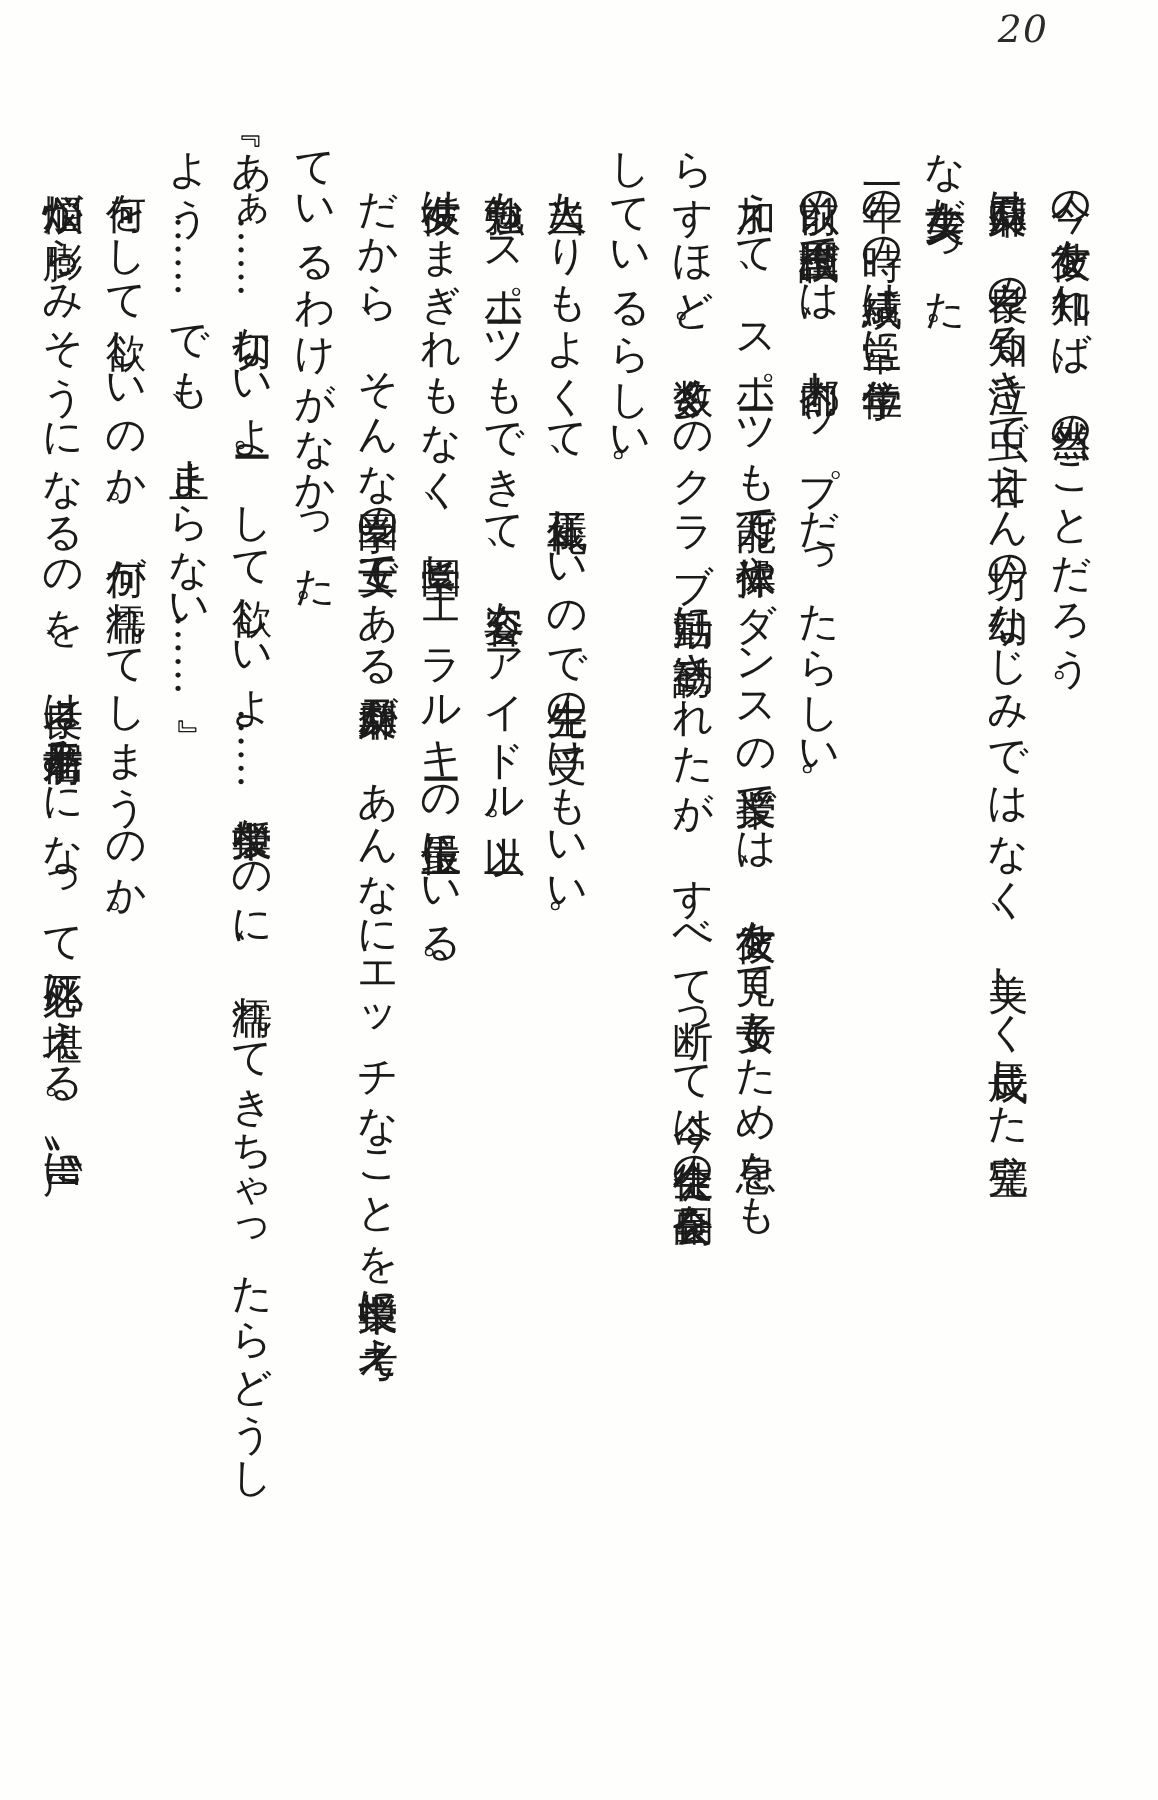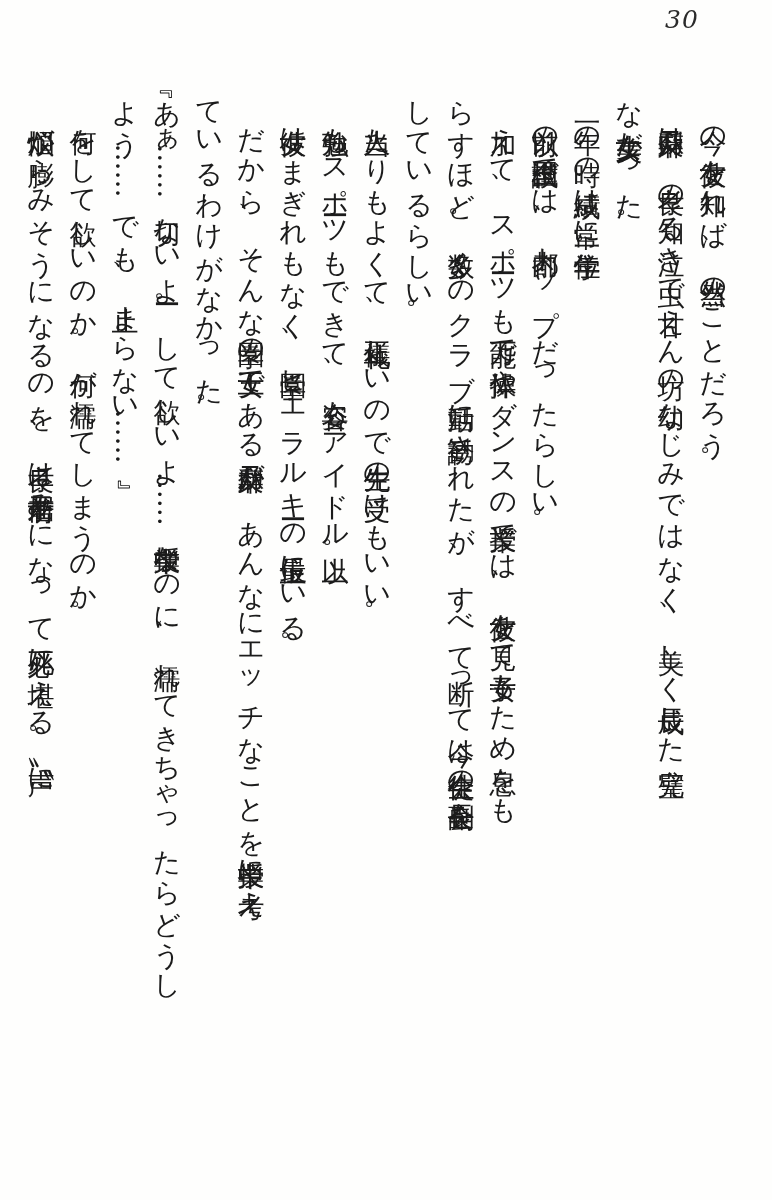--- a/index.html
+++ b/index.html
@@ -53,21 +53,21 @@
   }
   .emph {
     -webkit-text-emphasis: filled sesame #1b1b1b;
     text-emphasis: filled sesame #1b1b1b;
   }
 </style>
 </head>
 <body>
 
 <div class="page">
-  <div class="folio">30</div>
+  <div class="folio">20</div>
   <div class="text-area">
       <p class="indent"><span class="emph">今</span><span>の彼女を知れば、当然のことだろう。</span></p>
       <p class="indent"><span>麻梨乃は、良孝の知る泣き虫で甘えん坊の幼なじみではなく、美しく成長した完璧</span><br><span>な美少女だった。</span></p>
       <p class="indent"><span>一年の時の成績は常に学年一位。</span></p>
       <p class="indent"><span>以前の全国模試では、都内トップだったらしい。</span></p>
       <p class="indent"><span>加えて、スポーツも万能で体操やダンスの授業では、彼女を見て女子もため息をも</span><br><span>らすほど。数多くのクラブ活動に勧誘されたが、すべて断って今は生徒会の副会長を</span><br><span>しているらしい。</span></p>
       <p class="indent"><span>人当たりもよくて、礼儀正しいので先生の受けもいい。</span></p>
       <p class="indent"><span>勉強もスポーツもできて、容姿もアイドル以上。</span></p>
       <p class="indent"><span>彼女はまぎれもなく、学園ヒエラルキーの最上位にいる。</span></p>
       <p class="indent"><span>だから、そんな学園の女王である麻梨乃が、あんなにエッチなことを授業中に考え</span><br><span>ているわけがなかった。</span></p>

